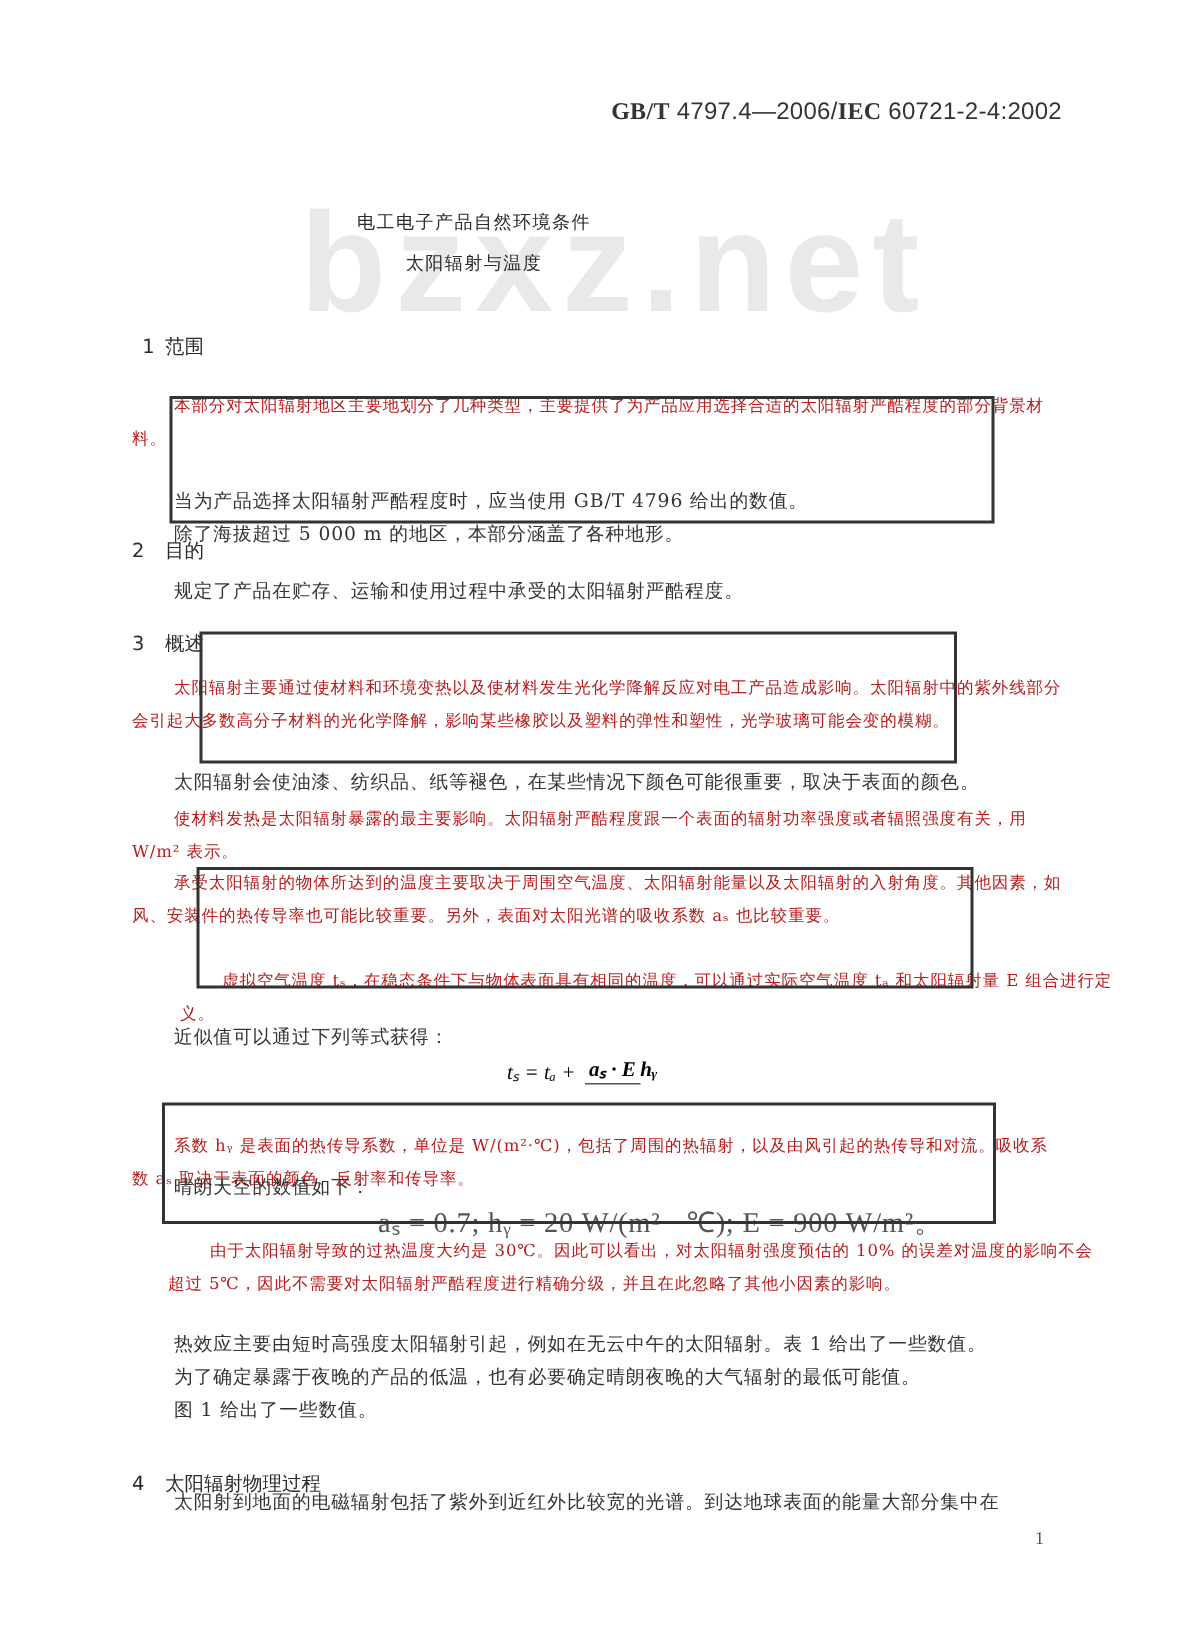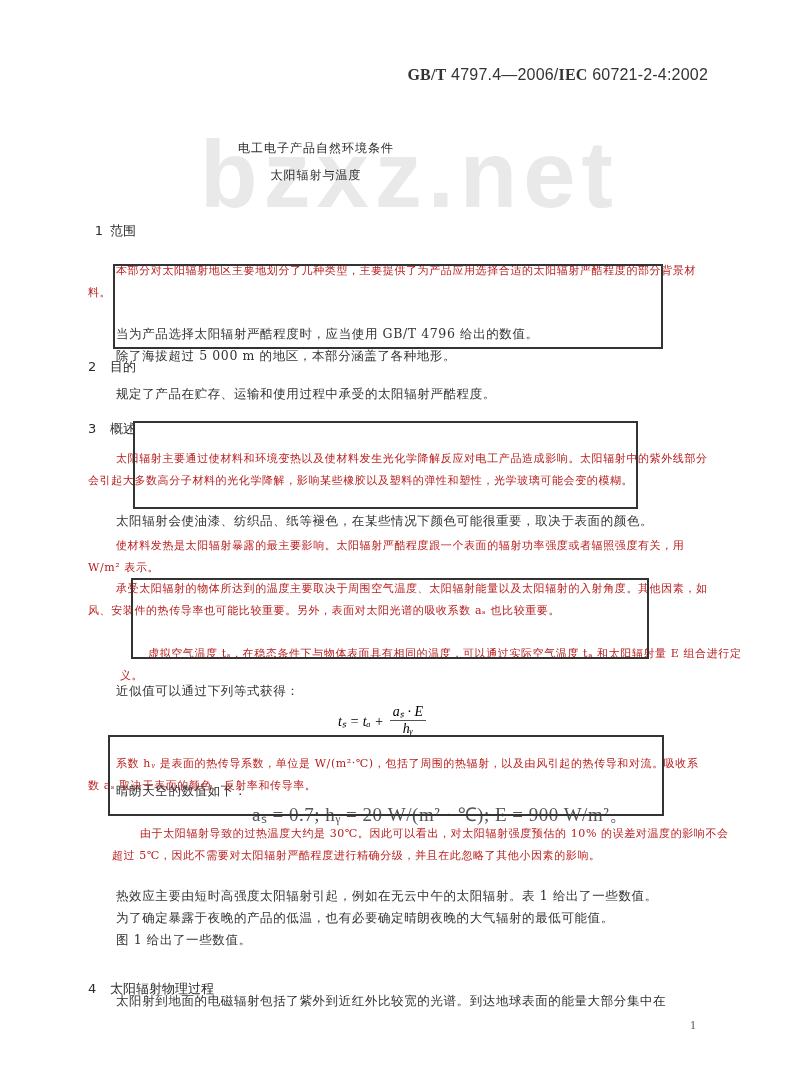--- a/index.html
+++ b/index.html
@@ -43,21 +43,21 @@
     }
     .ann-box {
       position: absolute; border: 2px solid #333; box-sizing: border-box; z-index: 2;
       pointer-events: none;
     }
     .formula {
       position: absolute; left: 338px; top: 704px;
       font-family: "Liberation Serif", serif; font-style: italic; font-size: 14px;
       color: #000000; display: flex; align-items: center; gap: 6px;
     }
-    .frac { display: inline-flex; flex-direction: column; align-items: center; }
+    .frac { display: inline-flex; flex-direction: row; align-items: center; font-weight: bold; }
     .frac .numr { border-bottom: 1px solid #555; padding: 0 3px; line-height: 16px; }
     .frac .den { line-height: 16px; }
     .formula2 {
       position: absolute; left: 252px; top: 801px;
       font-family: "Liberation Serif", serif; font-size: 19px; color: #555;
       letter-spacing: 0.5px;
     }
     .pagenum {
       position: absolute; left: 690px; top: 1018px; font-size: 12px; color: #555;
       font-family: "Liberation Serif", serif;

